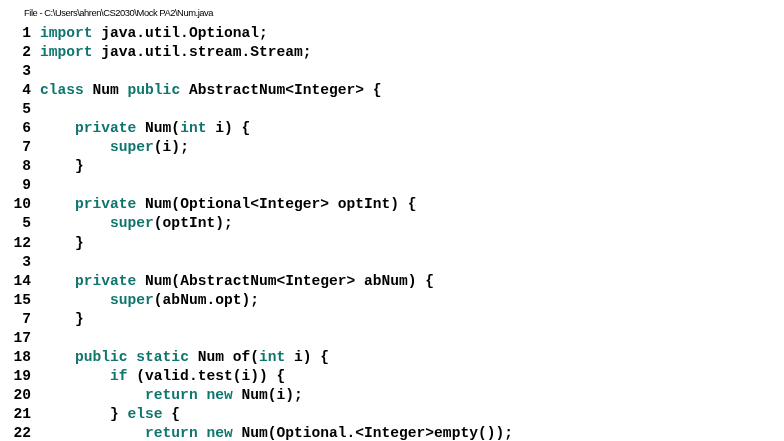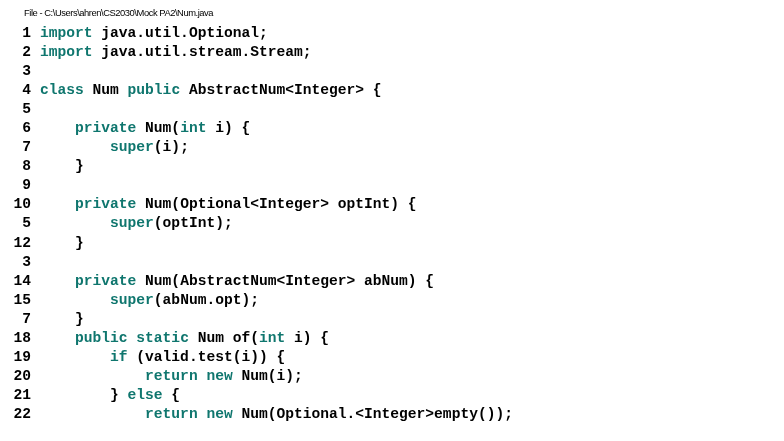--- a/index.html
+++ b/index.html
@@ -73,19 +73,20 @@
       <div class="line"><span class="ln">7</span><span class="txt"><span>        </span><span class="kw">super</span><span>(i);</span></span></div>
       <div class="line"><span class="ln">8</span><span class="txt"><span>    }</span></span></div>
       <div class="line"><span class="ln">9</span><span class="txt"></span></div>
       <div class="line"><span class="ln">10</span><span class="txt"><span>    </span><span class="kw">private</span><span> Num(Optional&lt;Integer&gt; optInt) {</span></span></div>
       <div class="line"><span class="ln">5</span><span class="txt"><span>        </span><span class="kw">super</span><span>(optInt);</span></span></div>
       <div class="line"><span class="ln">12</span><span class="txt"><span>    }</span></span></div>
       <div class="line"><span class="ln">3</span><span class="txt"></span></div>
       <div class="line"><span class="ln">14</span><span class="txt"><span>    </span><span class="kw">private</span><span> Num(AbstractNum&lt;Integer&gt; abNum) {</span></span></div>
       <div class="line"><span class="ln">15</span><span class="txt"><span>        </span><span class="kw">super</span><span>(abNum.opt);</span></span></div>
       <div class="line"><span class="ln">7</span><span class="txt"><span>    }</span></span></div>
+      <div class="line"><span class="ln">17</span><span class="txt"></span></div>
       <div class="line"><span class="ln">18</span><span class="txt"><span>    </span><span class="kw">public</span><span> </span><span class="kw">static</span><span> Num of(</span><span class="kw">int</span><span> i) {</span></span></div>
       <div class="line"><span class="ln">19</span><span class="txt"><span>        </span><span class="kw">if</span><span> (valid.test(i)) {</span></span></div>
       <div class="line"><span class="ln">20</span><span class="txt"><span>            </span><span class="kw">return</span><span> </span><span class="kw">new</span><span> Num(i);</span></span></div>
       <div class="line"><span class="ln">21</span><span class="txt"><span>        } </span><span class="kw">else</span><span> {</span></span></div>
       <div class="line"><span class="ln">22</span><span class="txt"><span>            </span><span class="kw">return</span><span> </span><span class="kw">new</span><span> Num(Optional.&lt;Integer&gt;empty());</span></span></div>
     </div>
 </div>
 
 </body></html>

